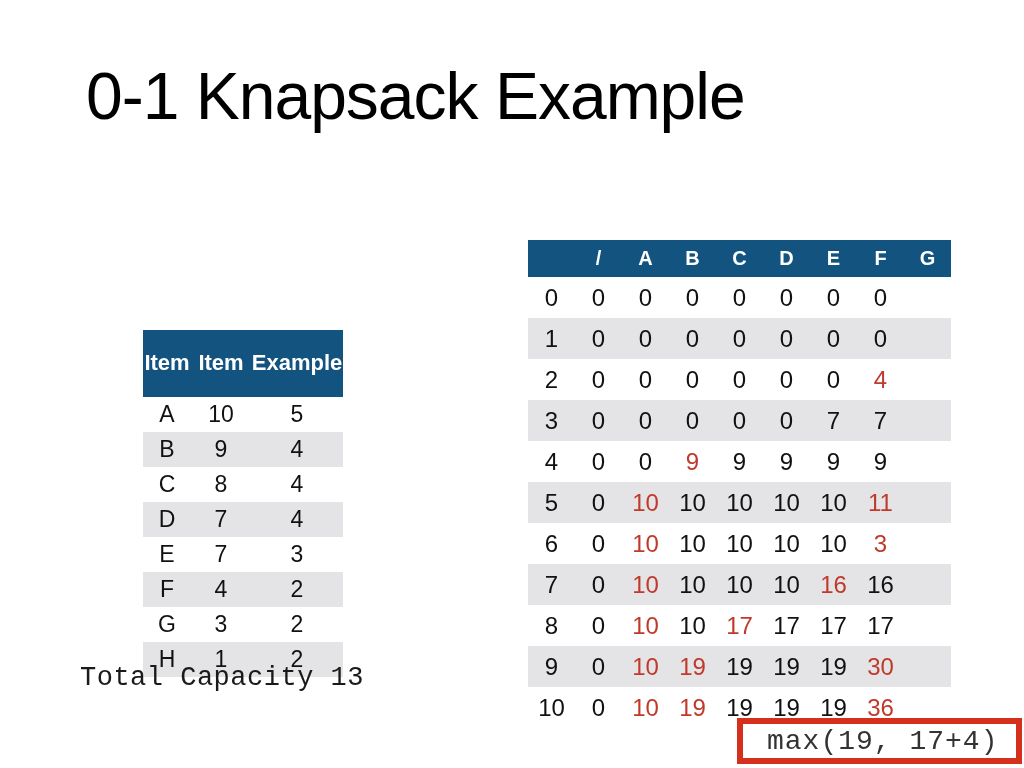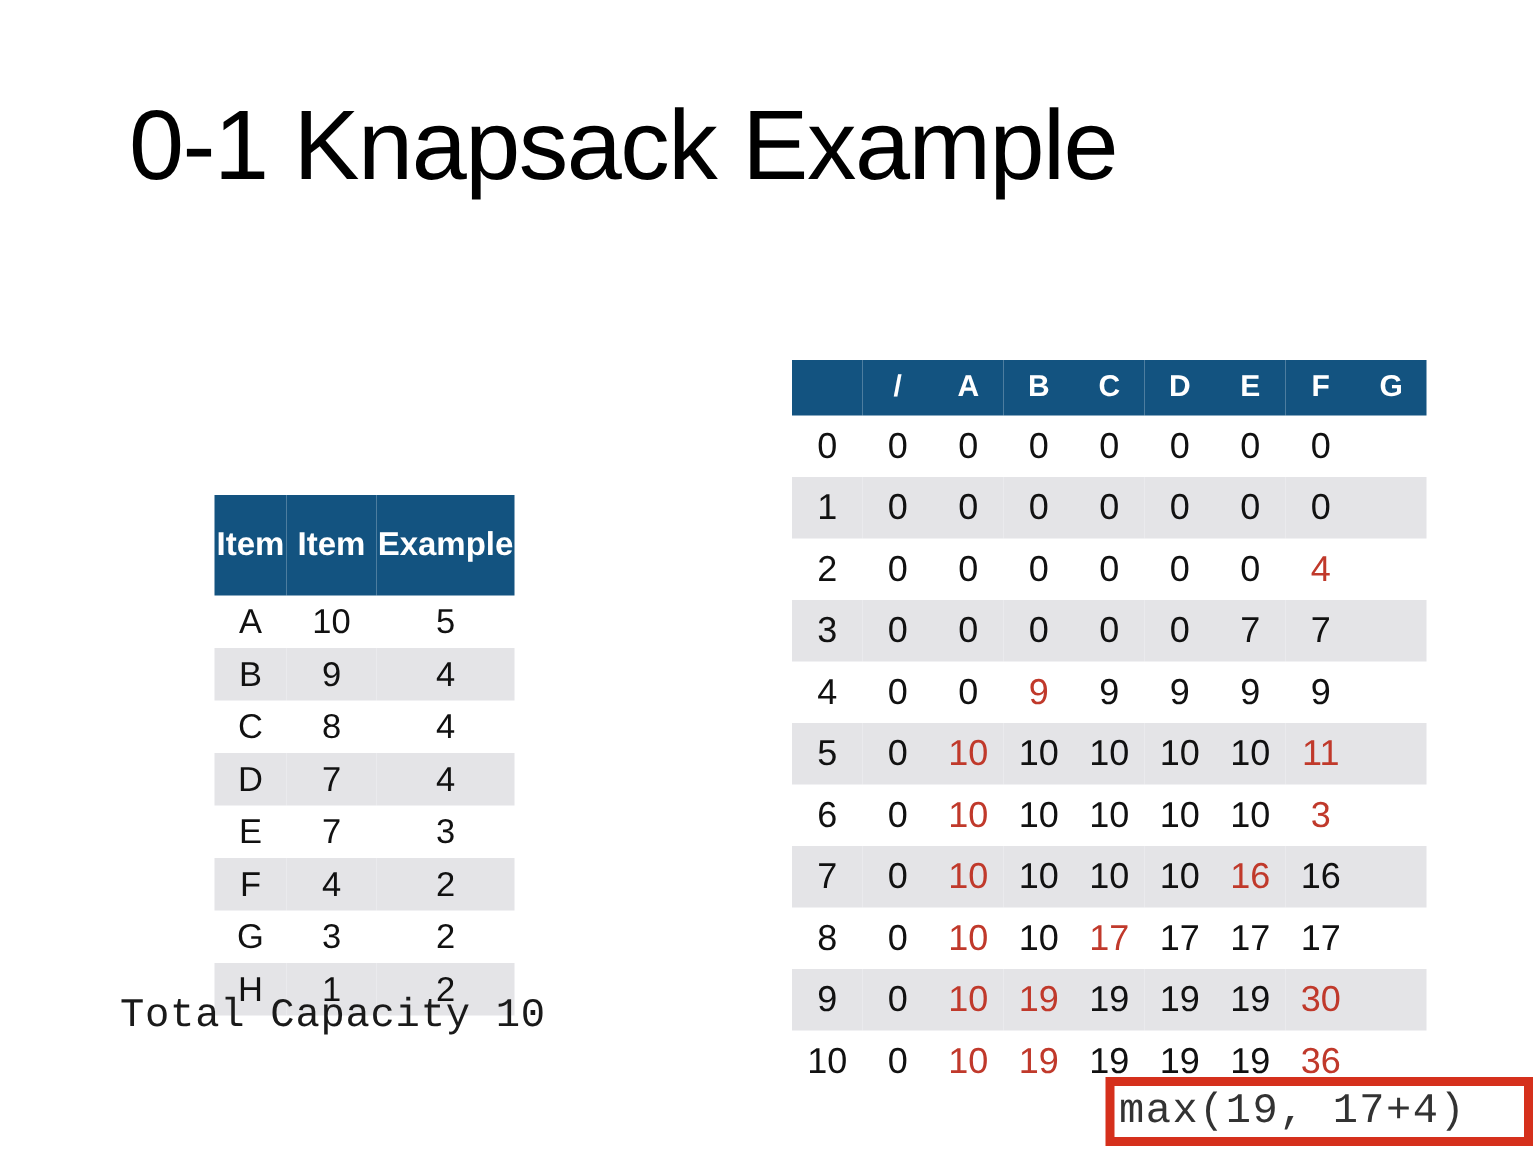--- a/index.html
+++ b/index.html
@@ -54,21 +54,21 @@
     font-size:24px;color:#111;
   }
   .dp-table tbody tr.alt{background:var(--row-alt);}
   .dp-table tbody td.red{color:var(--highlight);}
 
   .formula-box{
     position:absolute;left:737px;top:718px;width:285px;height:46px;
     border:6px solid var(--box-border);background:#fff;
     display:flex;align-items:center;
     font-family:"Liberation Mono","DejaVu Sans Mono",monospace;
-    font-size:28px;color:#333;padding-left:3px;letter-spacing:1px;white-space:pre;
+    font-size:28px;color:#333;padding-left:24px;letter-spacing:1px;white-space:pre;
   }
 </style>
 </head>
 <body>
 
 <div class="slide">
 
   <h1 class="title">0-1 Knapsack Example</h1>
 
   <table class="items-table">
@@ -121,21 +121,21 @@
           <td>2</td>
         </tr>
         <tr class="alt">
           <td>H</td>
           <td>1</td>
           <td>2</td>
         </tr>
       </tbody>
   </table>
 
-  <div class="capacity-note">Total Capacity 10</div>
+  <div class="capacity-note">Total Capacity 13</div>
 
   <table class="dp-table">
     <colgroup id="dp-cols">
         <col>
         <col>
         <col>
         <col>
         <col>
         <col>
         <col>

